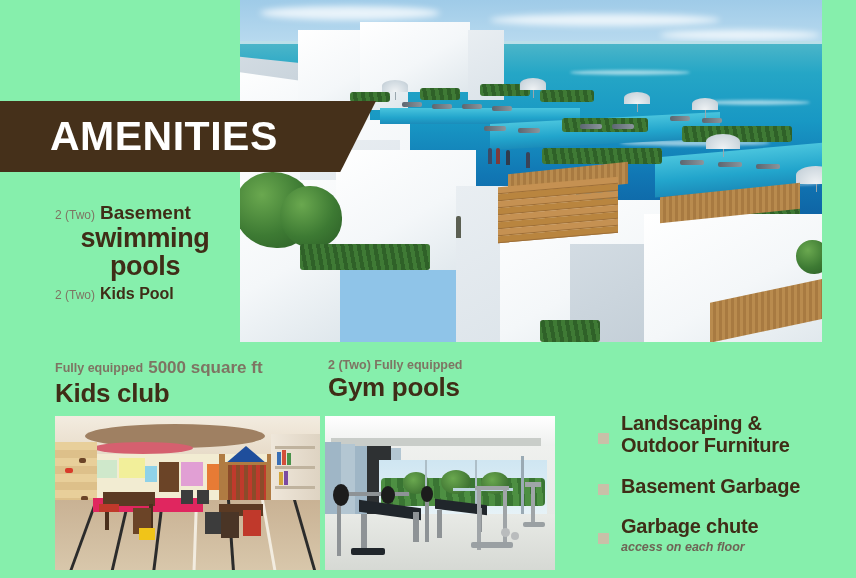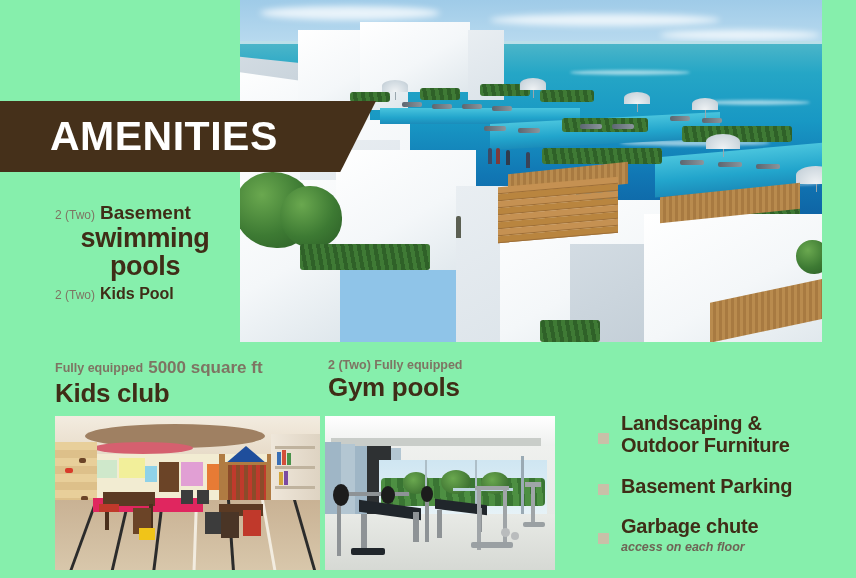--- a/index.html
+++ b/index.html
@@ -411,21 +411,21 @@
       <div class="bullet-sq"></div>
       <div>
         <div class="bullet-txt">Landscaping &amp;</div>
         <div class="bullet-txt">Outdoor Furniture</div>
       </div>
     </div>
 
     <div class="bullet-row">
       <div class="bullet-sq"></div>
       <div>
-        <div class="bullet-txt">Basement Parking</div>
+        <div class="bullet-txt">Basement Garbage</div>
       </div>
     </div>
 
     <div class="bullet-row">
       <div class="bullet-sq"></div>
       <div>
         <div class="bullet-txt">Garbage chute</div>
         <div class="bullet-sub">access on each floor</div>
       </div>
     </div>

